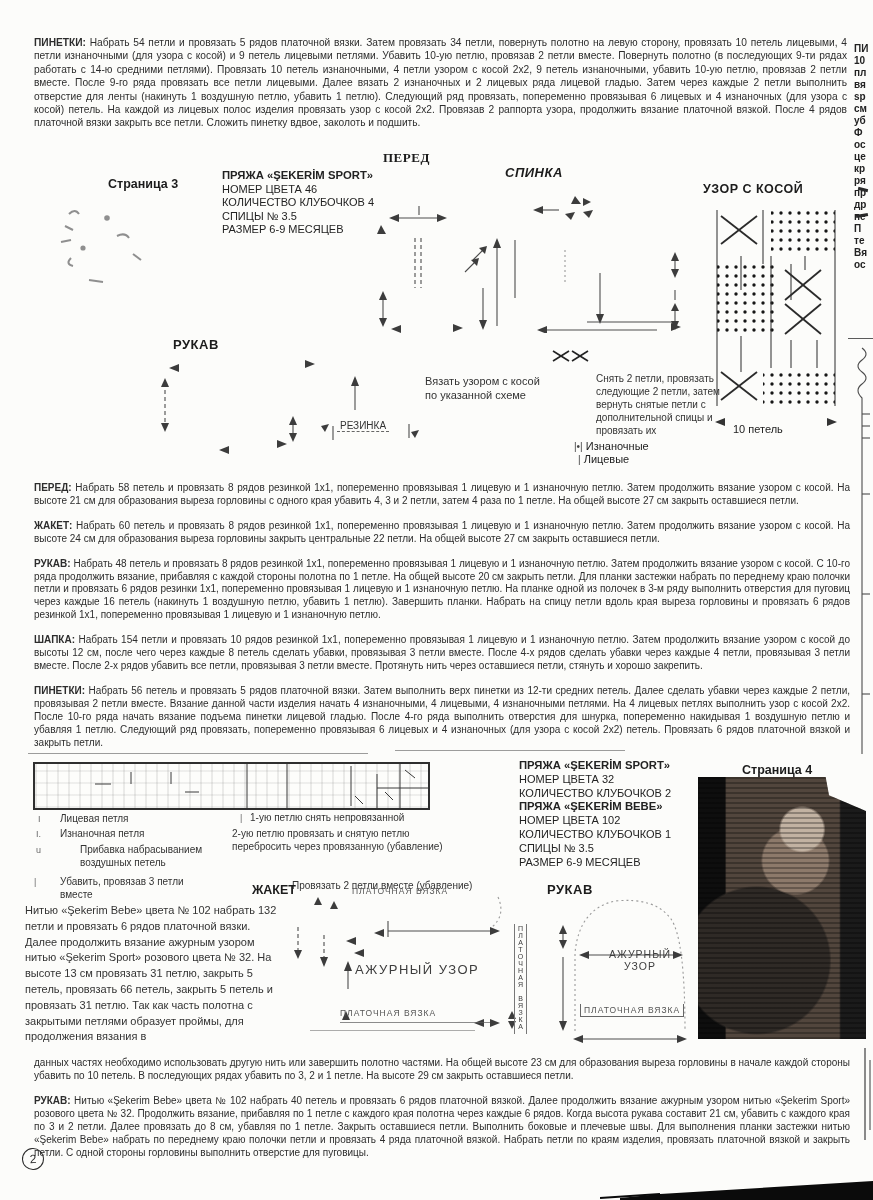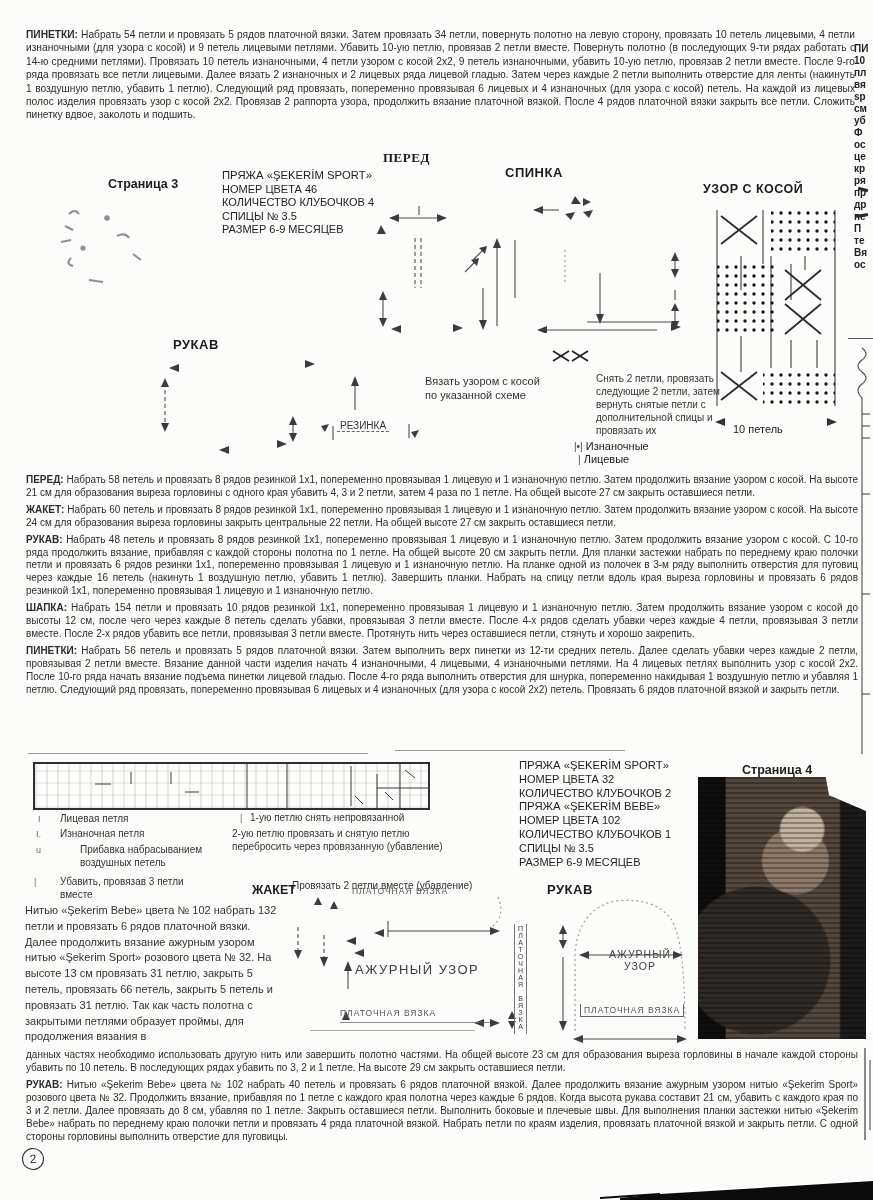--- a/index.html
+++ b/index.html
@@ -3,27 +3,27 @@
 <meta charset="utf-8">
 <style>
   html,body{margin:0;padding:0;}
   body{
     width:873px;height:1200px;position:relative;overflow:hidden;
     background:#fcfcfa;color:#262626;
     font-family:"Liberation Sans","DejaVu Sans",sans-serif;
   }
   .abs{position:absolute;}
   .para{font-size:10.2px;line-height:13.4px;text-align:justify;color:#2d2d2d;}
-  .para p{margin:4px;}
+  .para p{margin:12px;}
   .mid{font-size:10px;line-height:12.9px;}
   .faint{color:#6a6a6a;}
   .h1{font-weight:bold;font-size:13px;letter-spacing:.5px;color:#1c1c1c;}
   .h2{font-weight:bold;font-size:12.5px;color:#1c1c1c;}
   .yarn{font-size:11px;line-height:13.6px;color:#222;}
-  .yarn .t{font-weight:normal;font-size:11.3px;}
+  .yarn .t{font-weight:bold;font-size:11.3px;}
   .note{font-size:11px;line-height:14px;color:#333;}
   .legend-txt{font-size:10px;line-height:13px;color:#333;}
   .sym{font-size:10px;color:#444;}
   .margin-col{
     width:20px;font-size:10px;line-height:12px;font-weight:bold;
     white-space:pre-line;overflow:hidden;color:#222;
   }
   .vert-band{
     writing-mode:vertical-rl;text-orientation:upright;
     font-size:7px;line-height:9px;color:#3a3a3a;
@@ -118,21 +118,21 @@
 
 <div class="abs yarn" style="left:222px;top:169px;">
   <div class="t">ПРЯЖА «ŞEKERİM SPORT»</div>
   <div>НОМЕР ЦВЕТА 46</div>
   <div>КОЛИЧЕСТВО КЛУБОЧКОВ 4</div>
   <div>СПИЦЫ № 3.5</div>
   <div>РАЗМЕР 6-9 МЕСЯЦЕВ</div>
 </div>
 
 <div class="abs h1" style="left:383px;top:150px;font-family:Liberation Serif, serif;">ПЕРЕД</div>
-<div class="abs h1" style="left:505px;top:165px;">СПИНКА</div>
+<div class="abs h1" style="left:505px;top:165px;font-style:italic;">СПИНКА</div>
 
 <svg class="abs arrowfig" style="left:375px;top:178px;" width="310" height="155">
   <line x1="22" y1="40" x2="64" y2="40"></line>
     <polygon points="14,40 24,36 24,44"></polygon>
     <polygon points="72,40 62,36 62,44"></polygon>
   <line x1="44" y1="28" x2="44" y2="37"></line>
   <polygon points="6,47 2,56 11,56"></polygon>
   <line class="dsh" x1="40" y1="60" x2="40" y2="110"></line>
     <line class="dsh" x1="46" y1="60" x2="46" y2="110"></line>
   <line x1="98" y1="82" x2="110" y2="70"></line>

